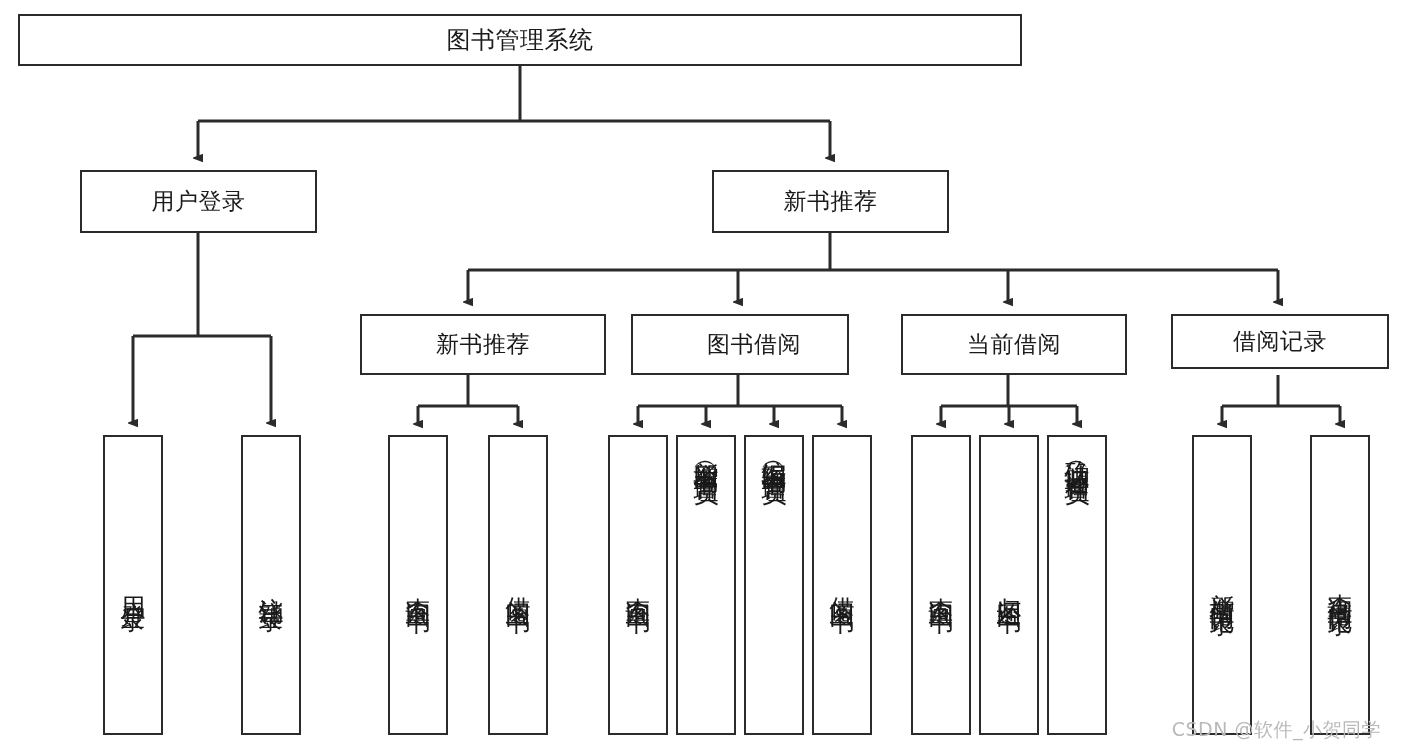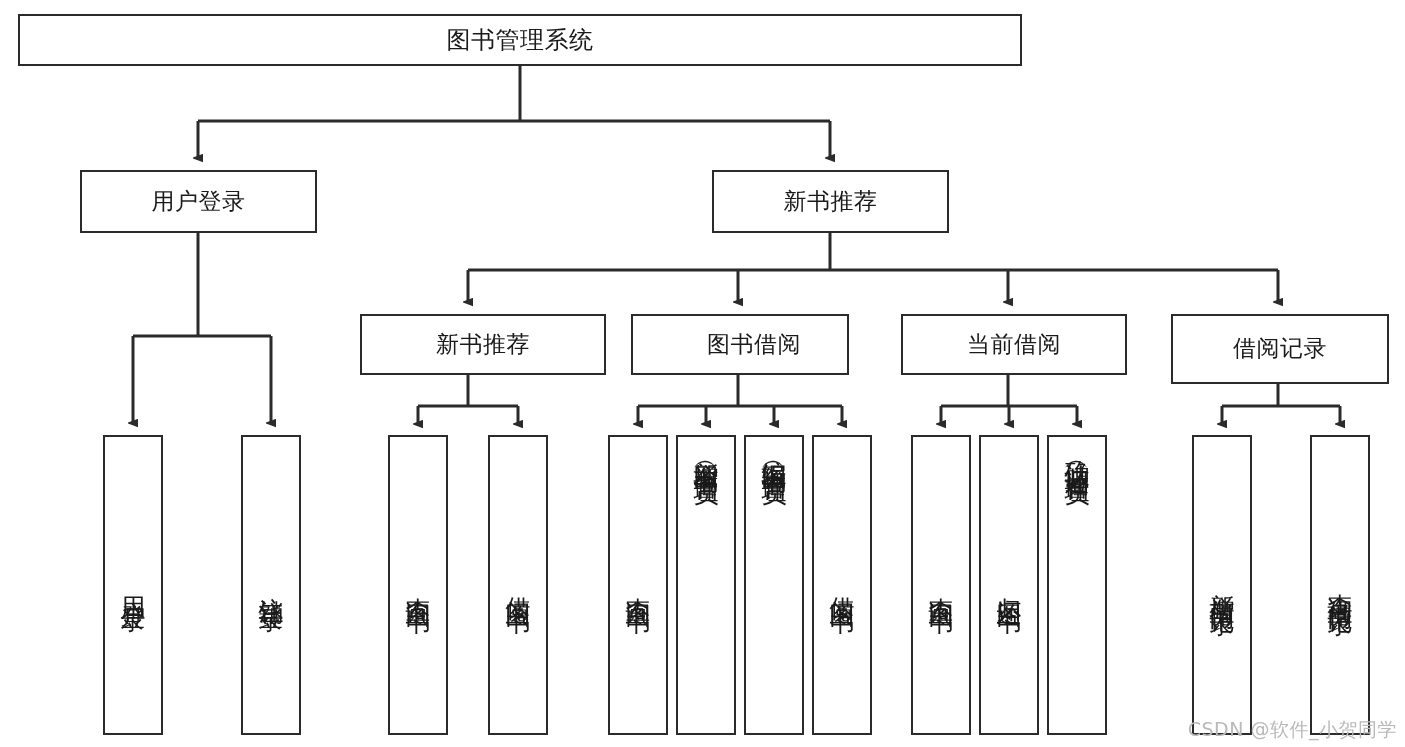--- a/index.html
+++ b/index.html
@@ -66,21 +66,21 @@
   }
   
   .node.vert.top-anchored {
     align-items: flex-start;
   }
   .node.vert.top-anchored .node-label {
     letter-spacing: 3px;
   }
   #watermark {
     position: absolute;
-    right: 8px;
+    right: 24px;
     bottom: 4px;
     font-size: 19px;
     color: #b9b9b9;
     letter-spacing: 0.5px;
     white-space: nowrap;
     z-index: 5;
     pointer-events: none;
   }
 </style>
 </head>
@@ -158,21 +158,21 @@
   </div>
 
   <div class="node horiz" style="left:631px; top:314px; width:218px; height:61px;padding-left:28px;">
     <span class="node-label">图书借阅</span>
   </div>
 
   <div class="node horiz" style="left:901px; top:314px; width:226px; height:61px;">
     <span class="node-label">当前借阅</span>
   </div>
 
-  <div class="node horiz" style="left:1171px; top:314px; width:218px; height:70px;">
+  <div class="node horiz" style="left:1171px; top:314px; width:218px; height:55px;">
     <span class="node-label">借阅记录</span>
   </div>
 
   <div class="node vert" style="left:103px; top:435px; width:60px; height:300px;">
     <span class="node-label">用户登录</span>
   </div>
 
   <div class="node vert" style="left:241px; top:435px; width:60px; height:300px;">
     <span class="node-label">注销登录</span>
   </div>

